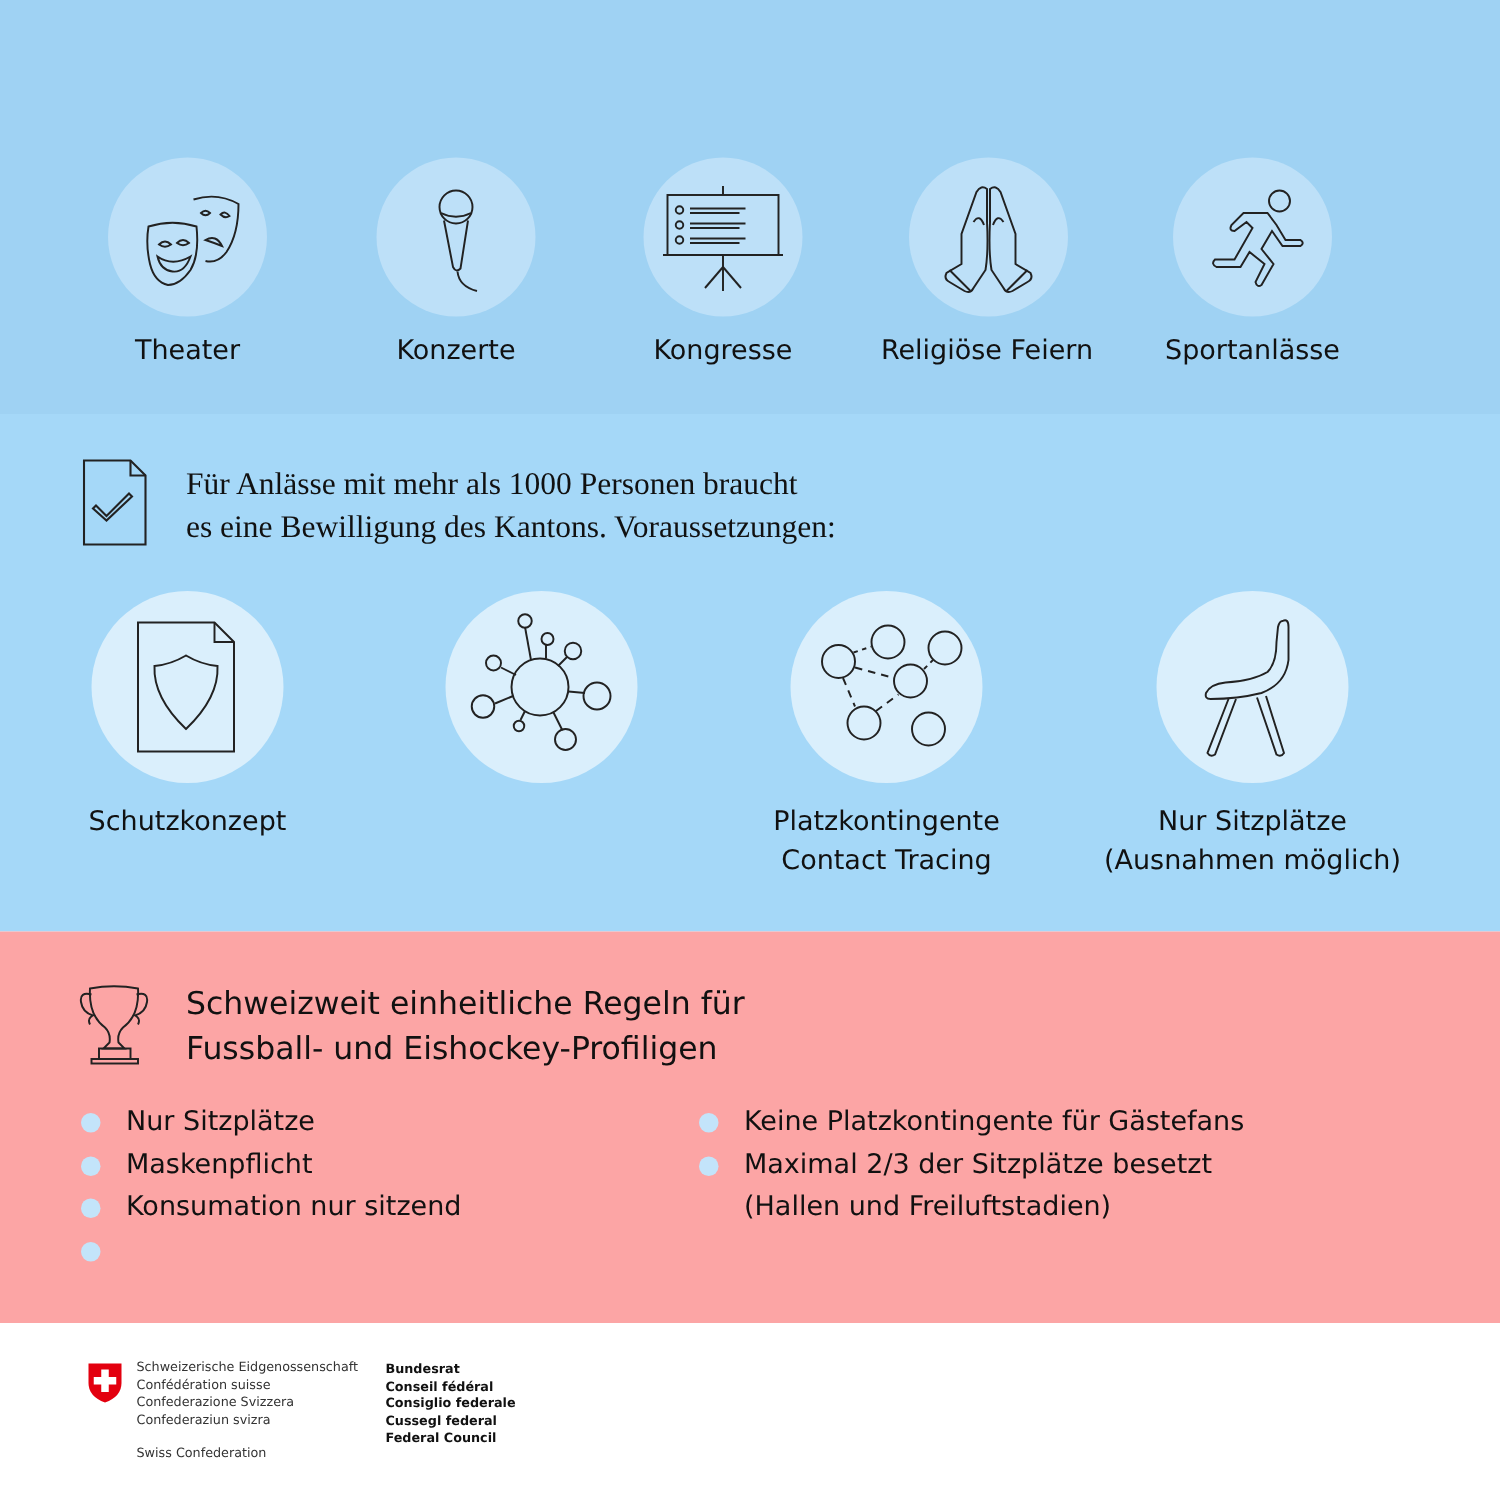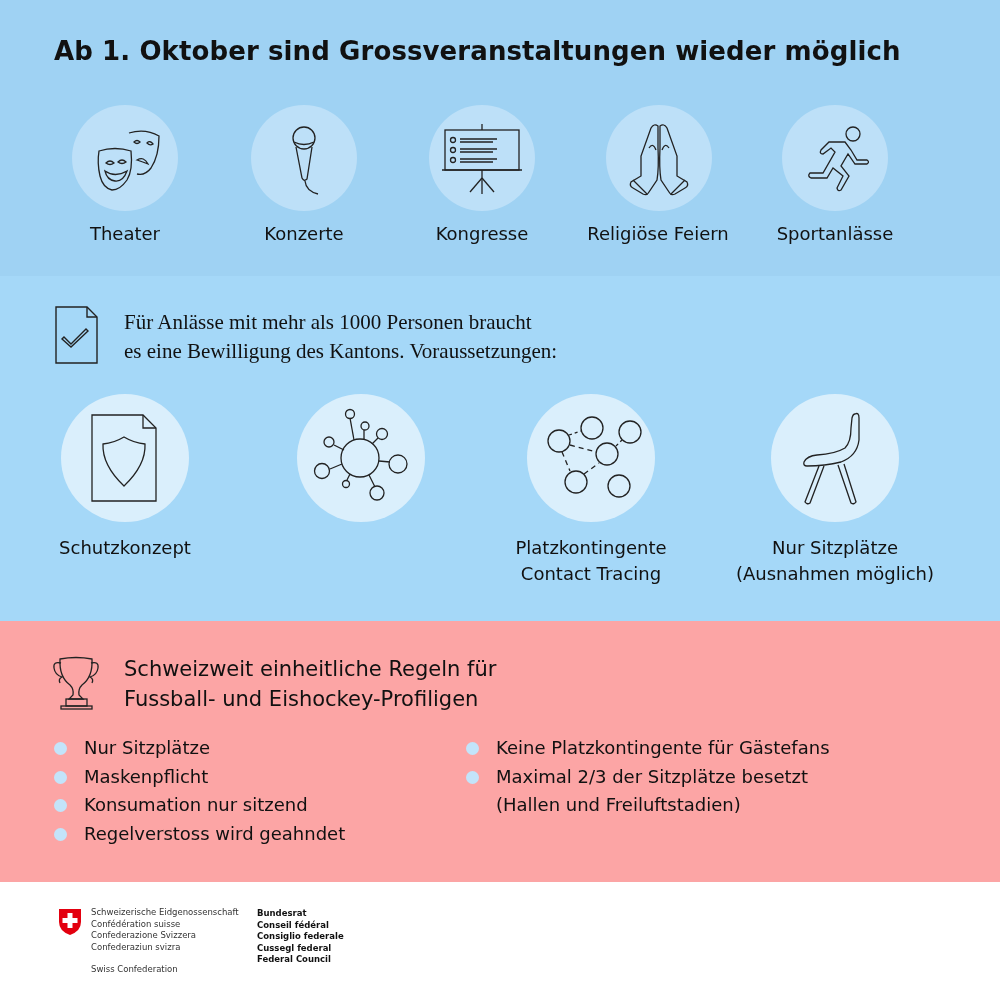--- a/index.html
+++ b/index.html
@@ -30,21 +30,20 @@
   .logo { position: absolute; left: 58px; top: 908px; }
   .conf { position: absolute; left: 91px; top: 907px; font-size: 8.5px; line-height: 11.5px; color: #333; }
   .conf .en { margin-top: 11px; }
   .council { position: absolute; left: 257px; top: 908px; font-size: 8.5px; line-height: 11.5px; font-weight: bold; color: #111; }
   svg { display: block; }
 </style>
 </head>
 <body>
 
 <div class="band" id="band1">
-  <div class="title">Ab 1. Oktober sind Grossveranstaltungen wieder möglich</div>
 
   <div class="circle c1" style="left:72px;top:105px;">
     <svg width="80" height="80" viewBox="0 0 80 80" fill="none" stroke="#222" stroke-width="1.3">
       <path d="M44 15 Q60 10 74 18 Q74 38 66 50 Q60 58 52 56"></path>
       <path d="M49 24 q3 -3 6 0 q-3 3 -6 0z"></path>
         <path d="M62 25 q3 -3 6 1 q-3 2 -6 -1z"></path>
       <path d="M52 42 q7 -4 11 4 q-5 -2 -11 -4z"></path>
       <path d="M14 33 Q30 28 46 33 Q48 52 42 62 Q35 72 27 72 Q18 70 15 58 Q12 45 14 33z"></path>
       <path d="M21 45 q4 -4 8 0 q-4 3 -8 0z"></path>
         <path d="M33 44 q4 -4 8 0 q-4 3 -8 0z"></path>
@@ -196,21 +195,21 @@
   </div>
   <div class="para2" style="top:33px;">
     <div>Schweizweit einheitliche Regeln für</div>
     <div>Fussball- und Eishockey-Profiligen</div>
   </div>
 
   <ul class="bullets" style="left:54px;top:113px;">
     <li><span class="dot"></span><span>Nur Sitzplätze</span></li>
     <li><span class="dot"></span><span>Maskenpflicht</span></li>
     <li><span class="dot"></span><span>Konsumation nur sitzend</span></li>
-    <li><span class="dot"></span><span>Regelverstoss wird geahndet</span></li>
+    <li><span class="dot"></span></li>
   </ul>
 
   <ul class="bullets" style="left:466px;top:113px;">
     <li><span class="dot"></span><span>Keine Platzkontingente für Gästefans</span></li>
     <li><span class="dot"></span><span>Maximal 2/3 der Sitzplätze besetzt</span></li>
     <li><span>(Hallen und Freiluftstadien)</span></li>
   </ul>
 </div>
 
 <div class="band" id="footer">

